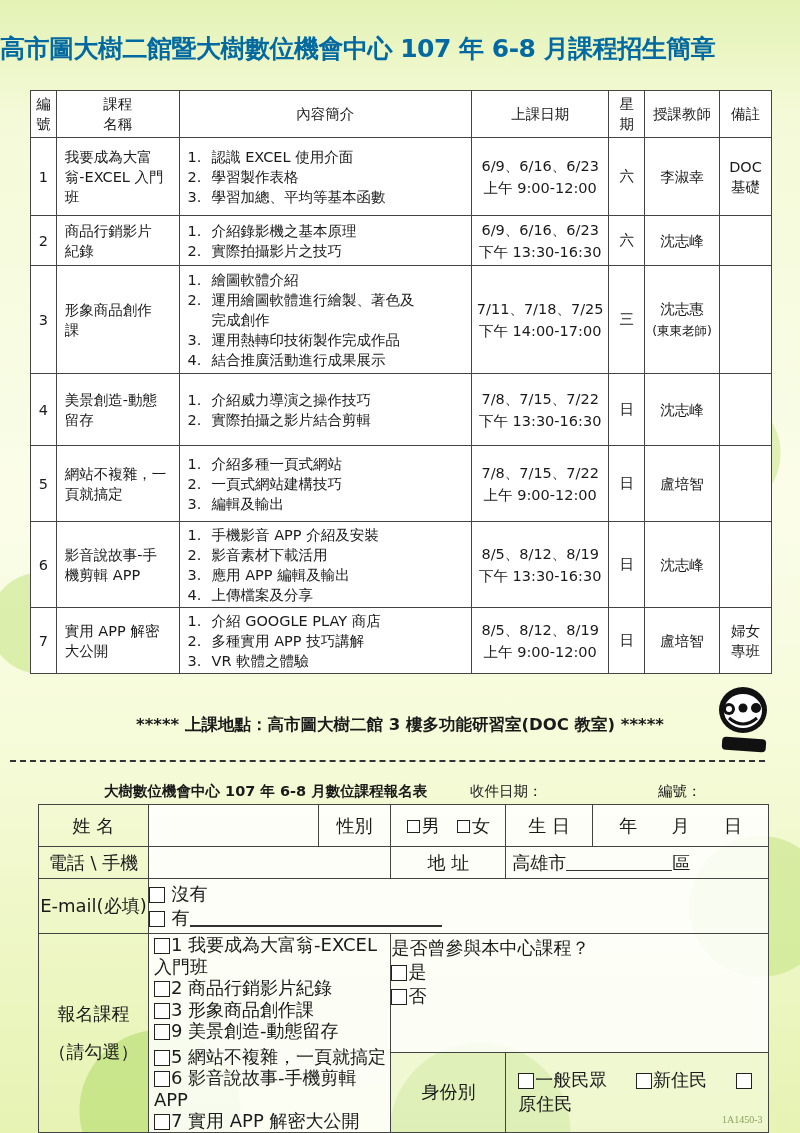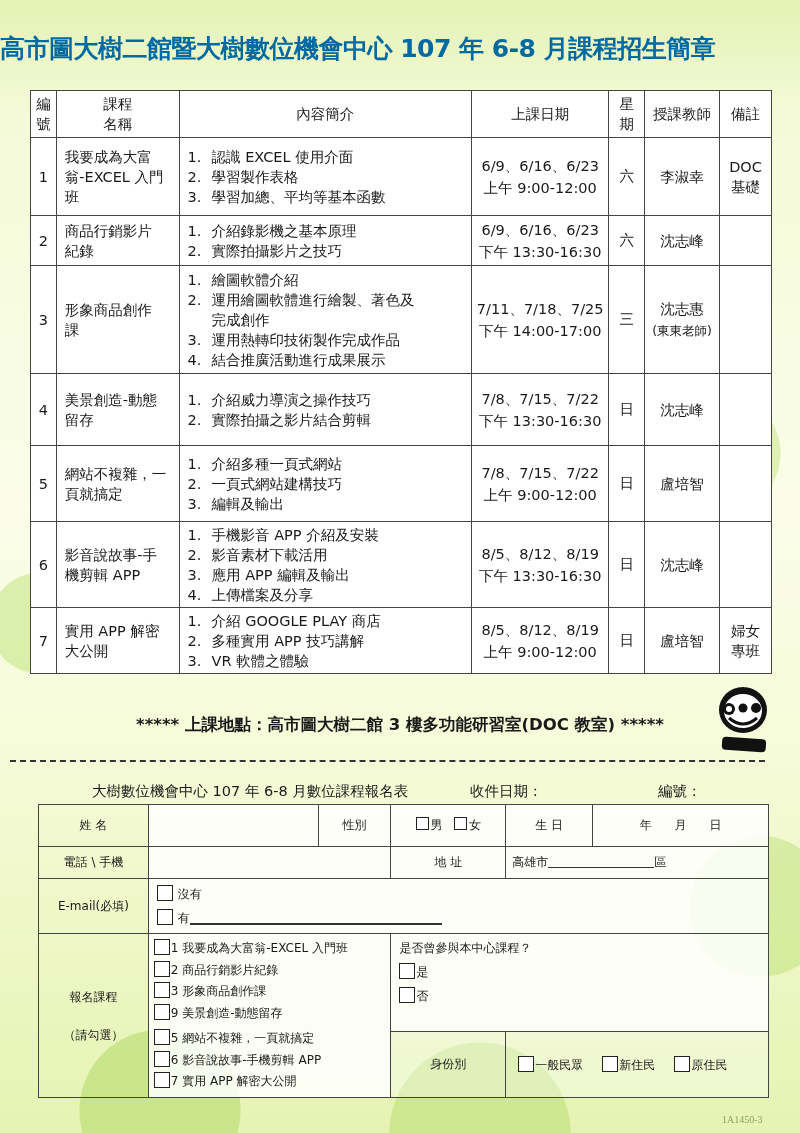--- a/index.html
+++ b/index.html
@@ -50,37 +50,37 @@
     font-size: 16.5px; font-weight: bold;
   }
   .mascot { position: absolute; left: 712px; top: 686px; width: 62px; height: 70px; }
   .cut-line {
     position: absolute; left: 10px; top: 760px; width: 755px;
     border-top: 2px dashed #333;
   }
   .form-head {
     position: absolute; top: 782px; font-size: 14.5px;
   }
-  .form-title { left: 92px; font-weight: normal; }
+  .form-title { left: 104px; font-weight: bold; }
   .form-recv { left: 470px; }
   .form-num { left: 658px; }
 
   .reg-table {
     position: absolute; left: 38px; top: 804px; width: 731px;
   }
   .reg-table td {
-    border: 1.3px solid #444; font-size: 12px; vertical-align: middle;
+    border: 1.3px solid #444; font-size: 18px; vertical-align: middle;
   }
   .lbl { text-align: center; }
   .cb {
     display: inline-block; width: 13px; height: 13px; border: 1.6px solid #222;
     vertical-align: -1px; margin-right: 2px; background: #fff;
   }
   .cb-lg { width: 16px; height: 16px; border-width: 1.8px; vertical-align: -3px; margin-right: 1px; }
-  .pad-l { padding-left: 8px; }
+  .pad-l { }
   .underline-blank { display: inline-block; width: 106px; border-bottom: 1.3px solid #333; height: 14px; vertical-align: -2px; }
   .email-blank { display: inline-block; width: 252px; border-bottom: 2px solid #333; height: 14px; vertical-align: -3px; }
   .course-pick { line-height: 21.5px; padding-left: 5px; }
   .bg-white { background: rgba(255,255,255,0.85); }
   .code { position: absolute; left: 722px; top: 1114px; font-size: 10px; color: #8aa45a; font-family: "Liberation Serif", serif; }
 </style>
 </head>
 <body>
 
 <div class="title">高市圖大樹二館暨大樹數位機會中心 107 年 6-8 月課程招生簡章</div>

